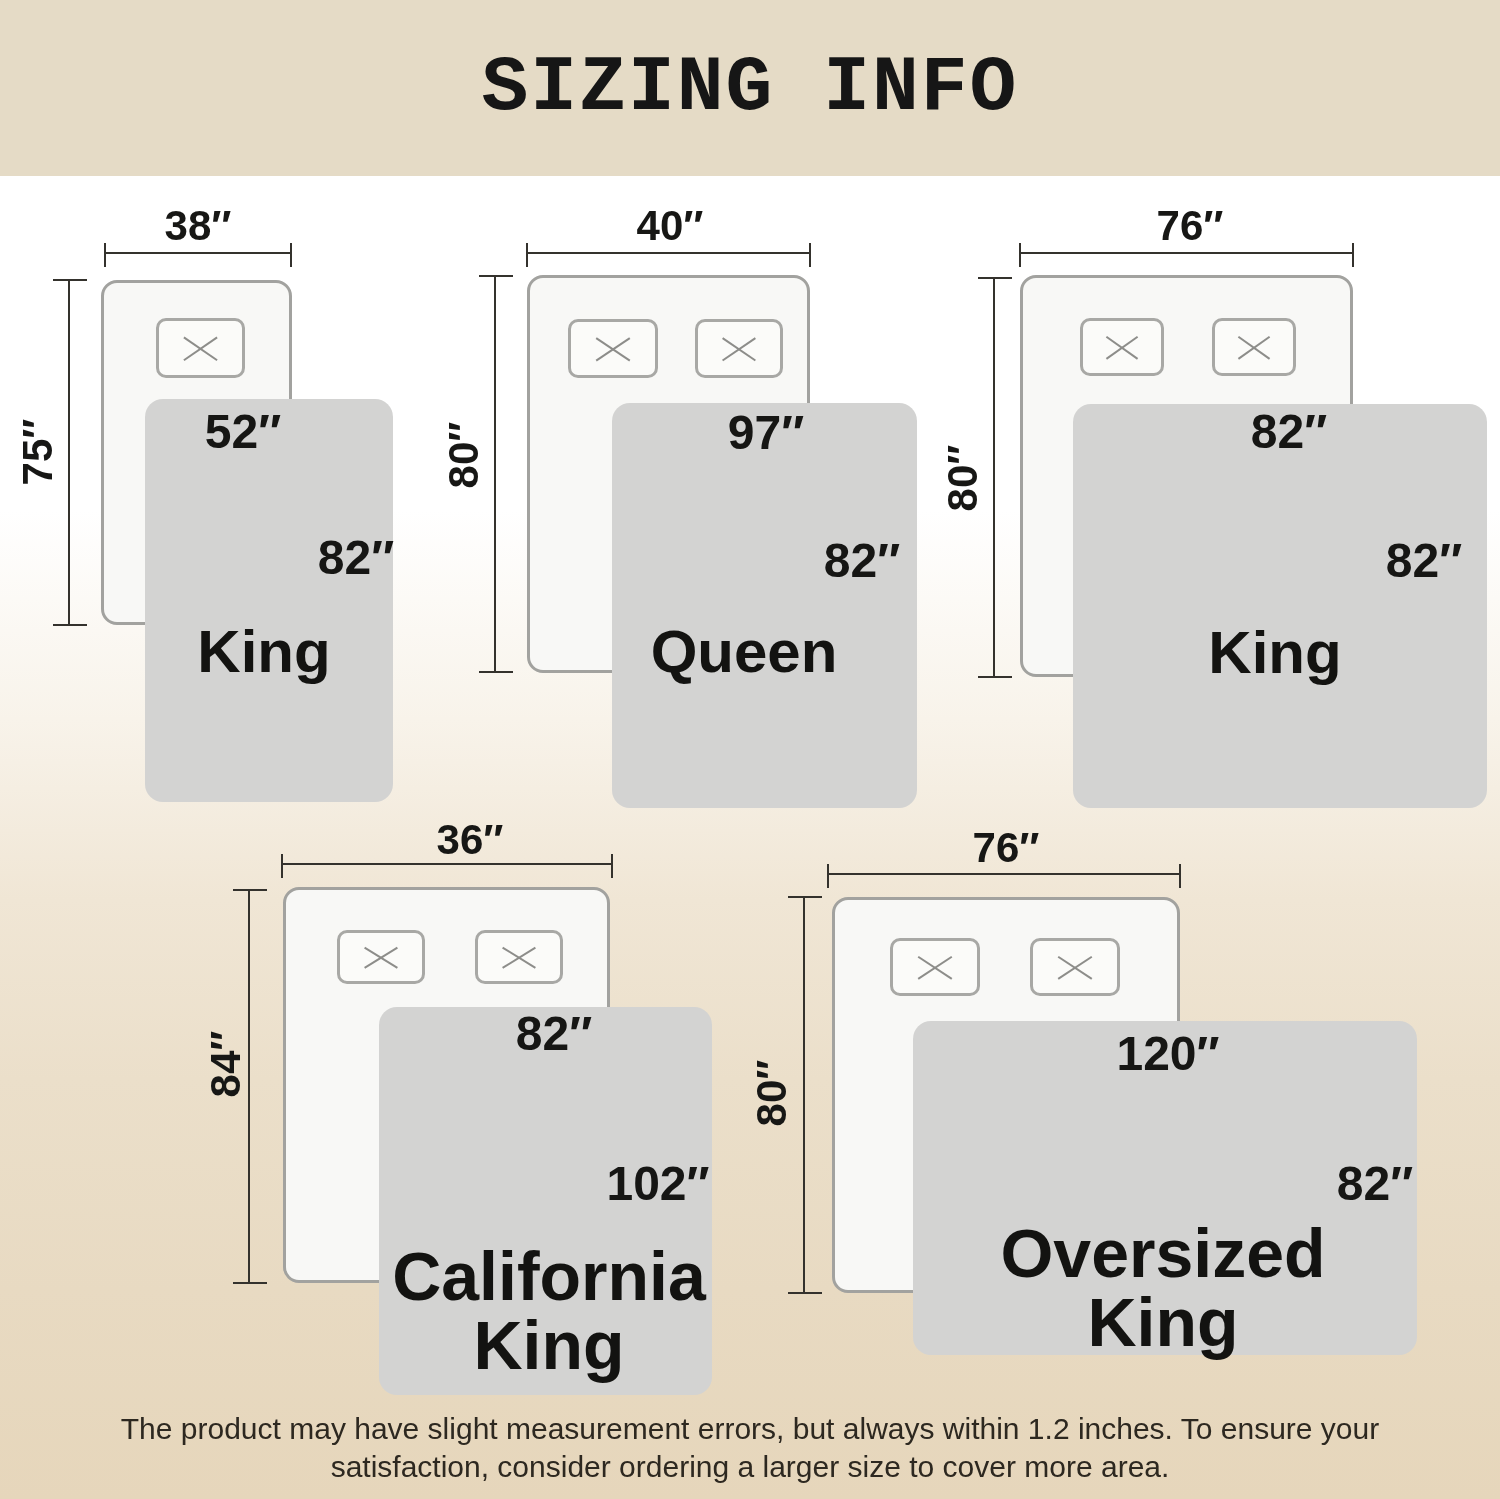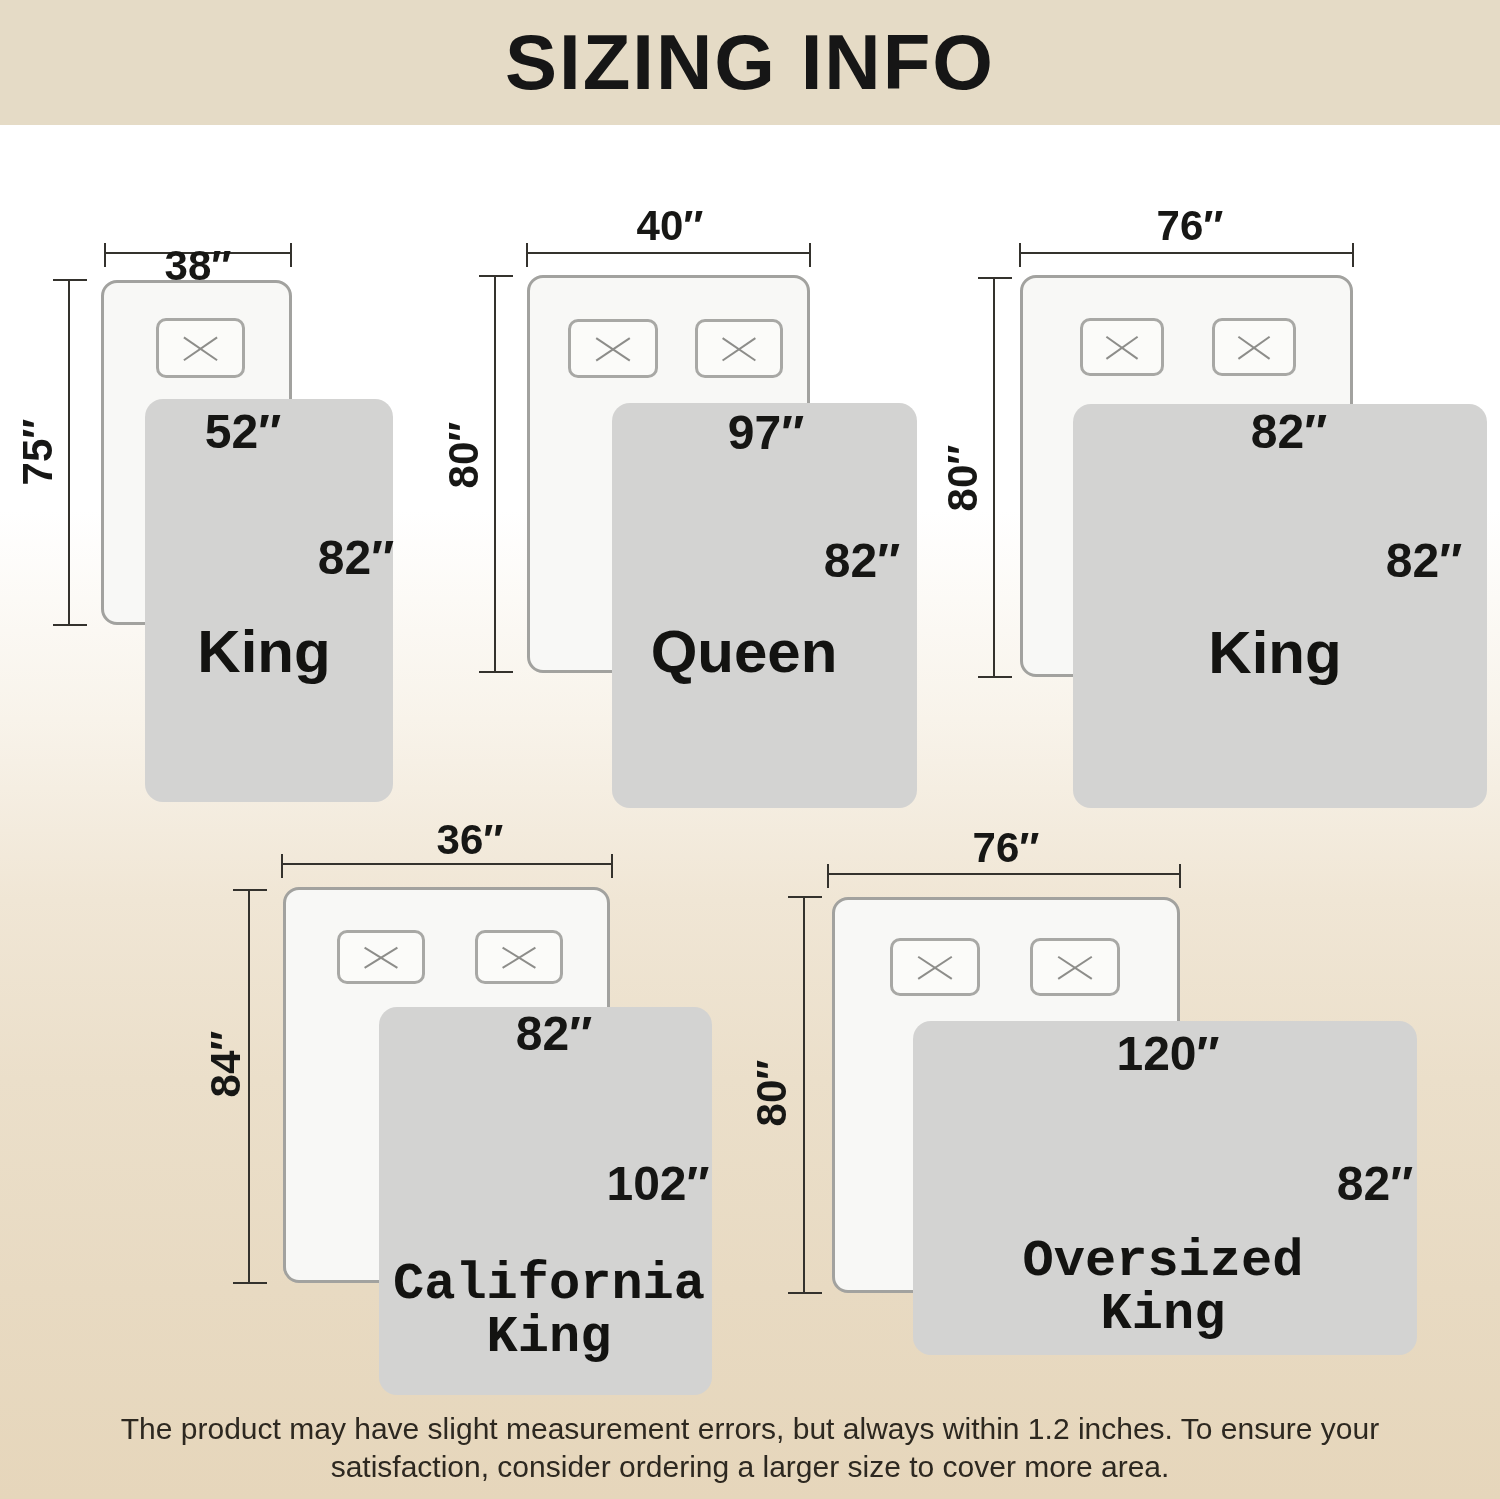--- a/index.html
+++ b/index.html
@@ -10,22 +10,22 @@
     font-family:"Liberation Sans",sans-serif;
     background:linear-gradient(180deg,
       #ffffff 0%, #ffffff 34%,
       #f8f3ea 48%,
       #f0e6d5 60%,
       #ebdfca 72%,
       #e8dac2 86%,
       #e6d6bb 100%);
   }
   .header-band{
-    position:absolute;left:0;top:0;right:0;height:125px;
-    display:flex;align-items:center;justify-content:center;
+    position:absolute;left:0;top:0;right:0;height:176px;
+    display:flex;align-items:center;justify-content:center;font-family:Liberation Mono, monospace;
   }
   .title{
     font-weight:bold;font-size:78px;letter-spacing:2px;
     color:#161616;white-space:nowrap;
   }
   .size-group{position:absolute;inset:0;pointer-events:none;}
 
   
   .dim-h{position:absolute;height:0;border-top:2px solid #34322d;}
   .dim-h::before,.dim-h::after{
@@ -61,39 +61,39 @@
 
   .blanket-label{
     position:absolute;transform:translate(-50%,-50%);
     font-weight:bold;font-size:48px;color:#161614;white-space:nowrap;
   }
   .bed-name{
     position:absolute;transform:translate(-50%,-50%);
     font-weight:bold;font-size:60px;color:#131311;
     text-align:center;line-height:1.02;white-space:nowrap;
   }
-  .bed-name.two-line{font-size:52px;font-family:Liberation Mono, monospace;}
+  .bed-name.two-line{font-size:68px;}
 
   .footer-note{
     position:absolute;left:50%;transform:translateX(-50%);
     top:1410px;width:1412px;
     text-align:center;font-size:30px;line-height:1.25;color:#2d2820;
   }
 </style>
 </head>
 <body>
 
 <div class="stage">
   <div class="header-band" style="background: rgb(229, 219, 198);">
     <div class="title">SIZING INFO</div>
   </div>
   <div id="diagrams">
   <div class="size-group">
     <div class="dim-h" style="left: 105px; top: 252px; width: 186px;"></div>
-    <div class="dim-label h" style="left: 198px; top: 226px; margin-top: 40px;">38″</div>
+    <div class="dim-label h" style="left: 198px; top: 226px;">38″</div>
     <div class="dim-v" style="left: 68px; top: 280px; height: 345px;"></div>
     <div class="dim-label vertical" style="left: 38px; top: 452px;">75″</div>
     <div class="bed" style="left: 101px; top: 280px; width: 191px; height: 345px;"></div>
     <div class="pillows">
           <div class="pillow" style="left: 156px; top: 318px; width: 89px; height: 60px;">
             <svg viewBox="0 0 100 66" preserveAspectRatio="none">
               <line x1="30" y1="20" x2="70" y2="48" stroke="#8d8d8a" stroke-width="2" vector-effect="non-scaling-stroke"></line>
               <line x1="70" y1="20" x2="30" y2="48" stroke="#8d8d8a" stroke-width="2" vector-effect="non-scaling-stroke"></line>
             </svg>
           </div>

